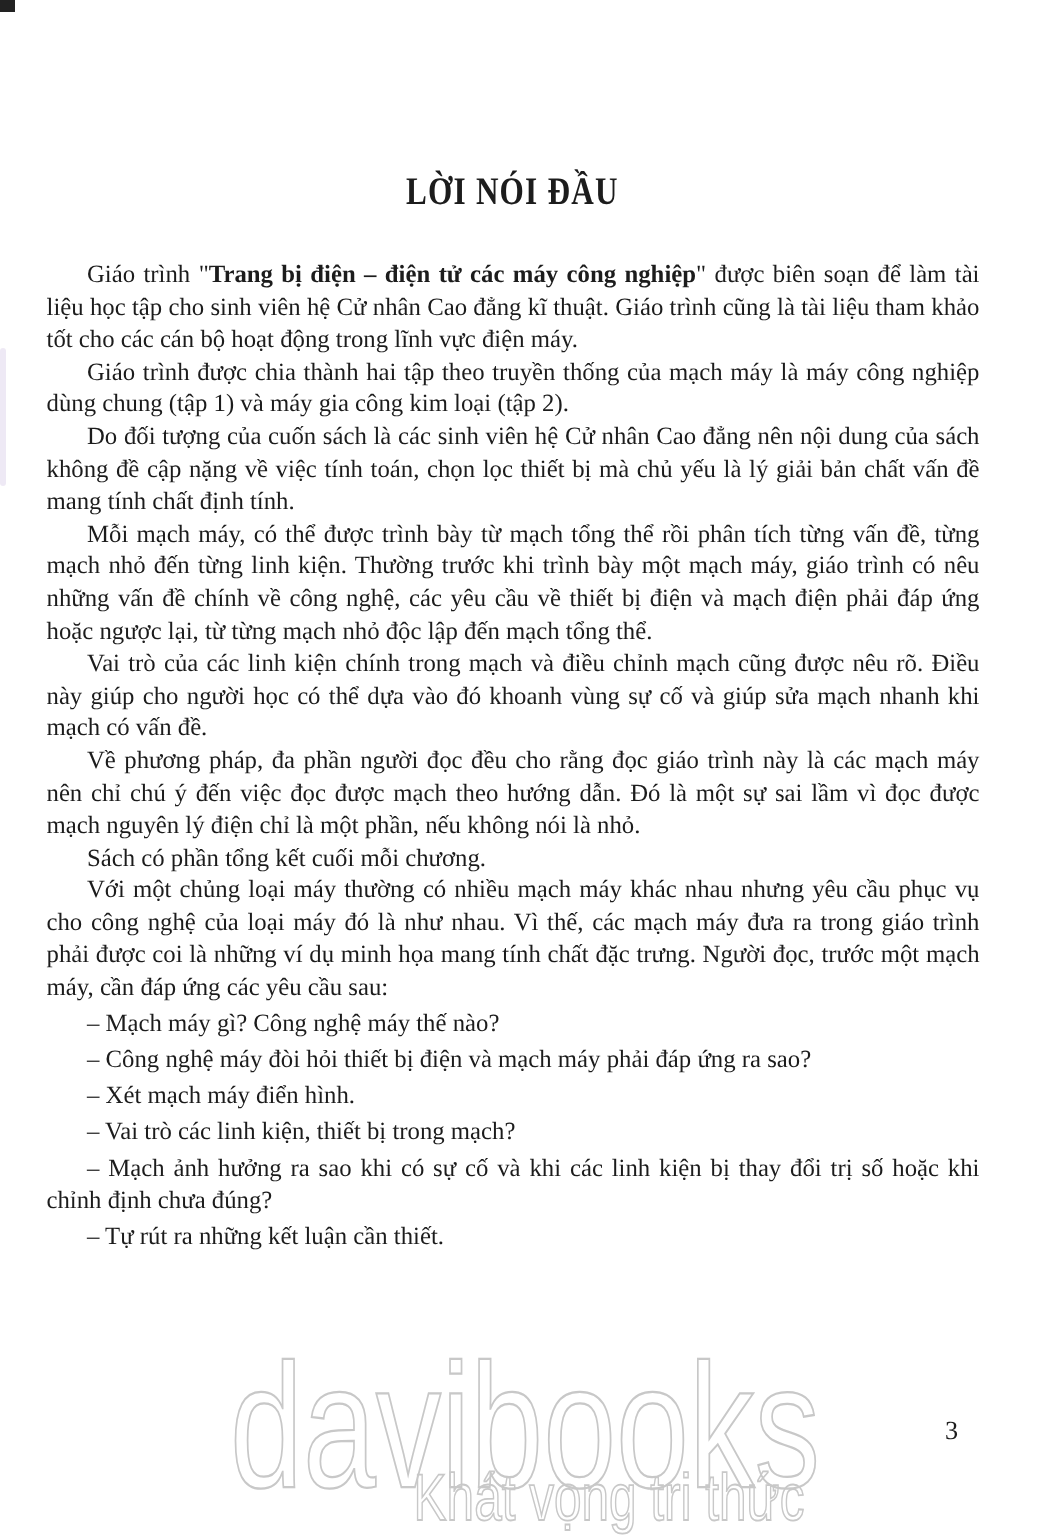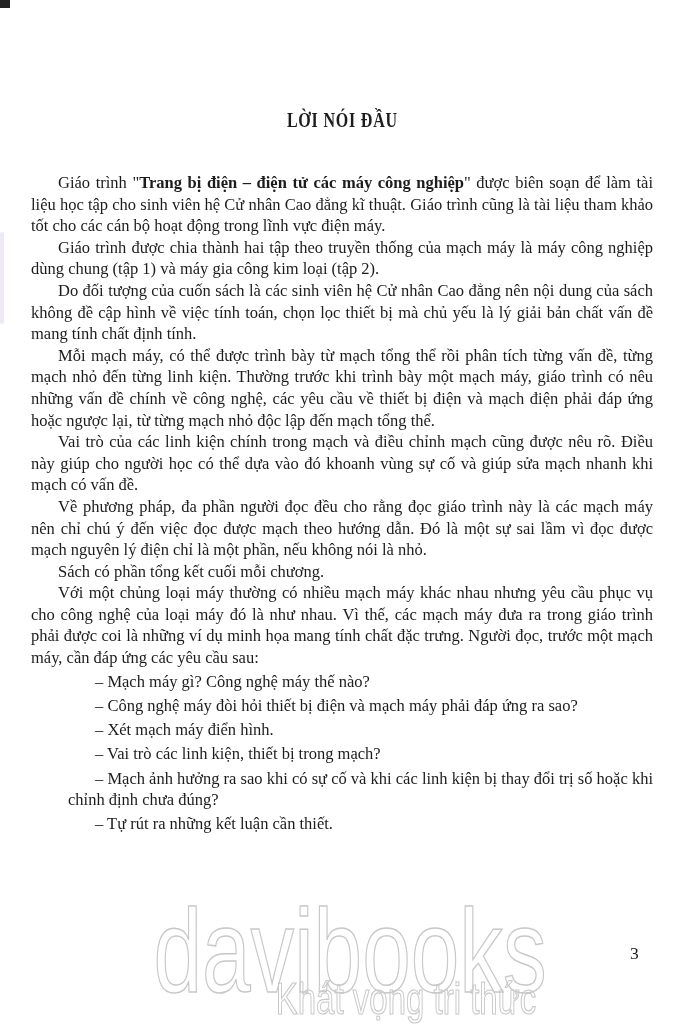--- a/index.html
+++ b/index.html
@@ -12,21 +12,21 @@
     color: #1c1c1c;
   }
   .page { position: absolute; inset: 0; }
 
   .doc-title {
     position: absolute;
     top: 96px; left: 0;
     width: 684px;
     text-align: center;
     font-weight: bold;
-    font-size: 20px;
+    font-size: 26px;
     white-space: nowrap;
   }
   .doc-title .squeeze {
     display: inline-block;
     transform: scaleX(0.8);
     transform-origin: center;
     letter-spacing: 1px;
   }
 
   .body-text {
@@ -34,21 +34,21 @@
     top: 172px; left: 31px;
     width: 622px;
     font-size: 16.5px;
     line-height: 21.6px;
     text-align: justify;
   }
   .body-text p {
     margin: 0;
     text-indent: 27px;
   }
-  .body-text p.q { margin-top: 2.5px; margin-left: 37px; }
+  .body-text p.q { margin-top: 2.5px; }
   .book-title { font-weight: bold; }
 
   .wm {
     position: absolute;
     font-family: "Liberation Sans", "DejaVu Sans", sans-serif;
     color: transparent;
     -webkit-text-stroke: 1.5px #c8c8c8;
     white-space: nowrap;
     pointer-events: none;
   }
@@ -92,21 +92,21 @@
 <div class="page">
 
   <div class="speck-tl"></div>
   <div class="smudge-left"></div>
 
   <h1 class="doc-title"><span class="squeeze">LỜI NÓI ĐẦU</span></h1>
 
   <div class="body-text">
     <p><span>Giáo trình "</span><span class="book-title">Trang bị điện – điện tử các máy công nghiệp</span><span>" được biên soạn để làm tài liệu học tập cho sinh viên hệ Cử nhân Cao đẳng kĩ thuật. Giáo trình cũng là tài liệu tham khảo tốt cho các cán bộ hoạt động trong lĩnh vực điện máy.</span></p>
     <p>Giáo trình được chia thành hai tập theo truyền thống của mạch máy là máy công nghiệp dùng chung (tập 1) và máy gia công kim loại (tập 2).</p>
-    <p>Do đối tượng của cuốn sách là các sinh viên hệ Cử nhân Cao đẳng nên nội dung của sách không đề cập hình về việc tính toán, chọn lọc thiết bị mà chủ yếu là lý giải bản chất vấn đề mang tính chất định tính.</p>
+    <p>Do đối tượng của cuốn sách là các sinh viên hệ Cử nhân Cao đẳng nên nội dung của sách không đề cập nặng về việc tính toán, chọn lọc thiết bị mà chủ yếu là lý giải bản chất vấn đề mang tính chất định tính.</p>
     <p>Mỗi mạch máy, có thể được trình bày từ mạch tổng thể rồi phân tích từng vấn đề, từng mạch nhỏ đến từng linh kiện. Thường trước khi trình bày một mạch máy, giáo trình có nêu những vấn đề chính về công nghệ, các yêu cầu về thiết bị điện và mạch điện phải đáp ứng hoặc ngược lại, từ từng mạch nhỏ độc lập đến mạch tổng thể.</p>
     <p>Vai trò của các linh kiện chính trong mạch và điều chỉnh mạch cũng được nêu rõ. Điều này giúp cho người học có thể dựa vào đó khoanh vùng sự cố và giúp sửa mạch nhanh khi mạch có vấn đề.</p>
     <p>Về phương pháp, đa phần người đọc đều cho rằng đọc giáo trình này là các mạch máy nên chỉ chú ý đến việc đọc được mạch theo hướng dẫn. Đó là một sự sai lầm vì đọc được mạch nguyên lý điện chỉ là một phần, nếu không nói là nhỏ.</p>
     <p>Sách có phần tổng kết cuối mỗi chương.</p>
     <p>Với một chủng loại máy thường có nhiều mạch máy khác nhau nhưng yêu cầu phục vụ cho công nghệ của loại máy đó là như nhau. Vì thế, các mạch máy đưa ra trong giáo trình phải được coi là những ví dụ minh họa mang tính chất đặc trưng. Người đọc, trước một mạch máy, cần đáp ứng các yêu cầu sau:</p>
     <p class="q">– Mạch máy gì? Công nghệ máy thế nào?</p>
     <p class="q">– Công nghệ máy đòi hỏi thiết bị điện và mạch máy phải đáp ứng ra sao?</p>
     <p class="q">– Xét mạch máy điển hình.</p>
     <p class="q">– Vai trò các linh kiện, thiết bị trong mạch?</p>
     <p class="q">– Mạch ảnh hưởng ra sao khi có sự cố và khi các linh kiện bị thay đổi trị số hoặc khi chỉnh định chưa đúng?</p>

